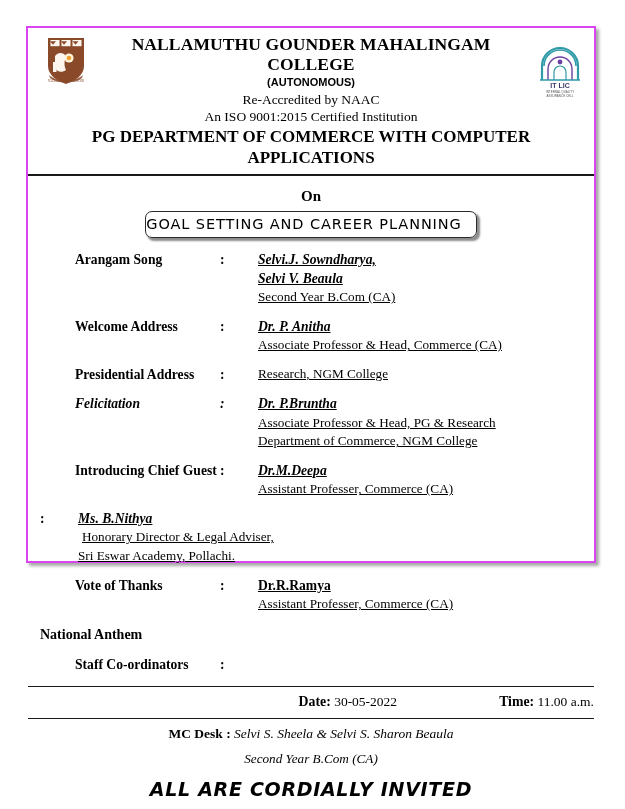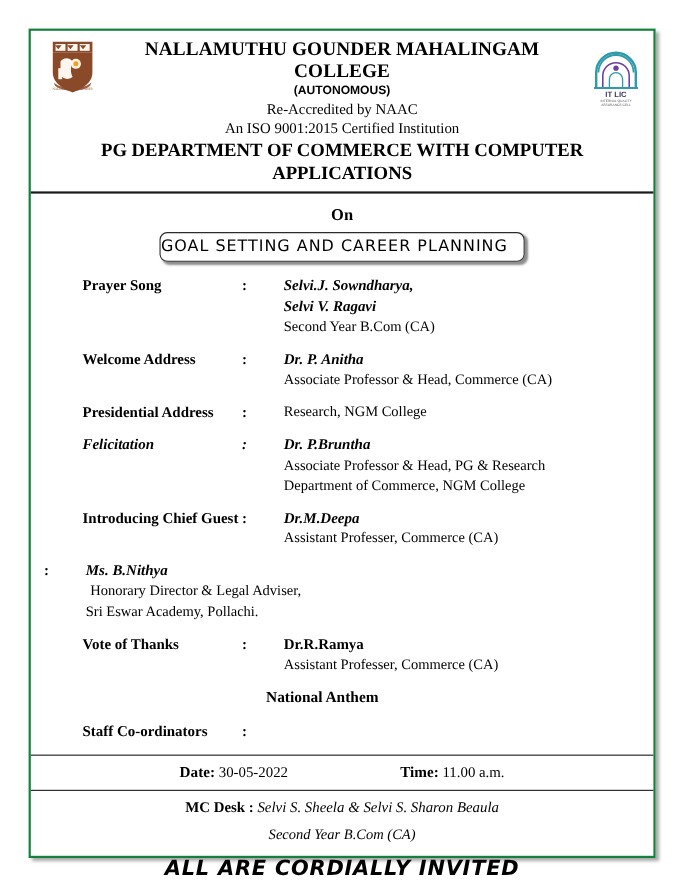--- a/index.html
+++ b/index.html
@@ -15,22 +15,22 @@
     color: #000000;
     overflow: hidden;
   }
 
   
   #page-frame {
     position: absolute;
     left: 26px;
     top: 26px;
     width: 570px;
-    height: 754px;
-    border: 2px solid #15803d;
+    height: 537px;
+    border: 2px solid #d946ef;
     box-shadow: 3px 3px 3px rgba(0,0,0,0.35);
     background: #ffffff;
     box-sizing: border-box;
   }
 
   
   #letterhead {
     position: relative;
     padding: 6px 0 2px 0;
     text-align: center;
@@ -147,20 +147,21 @@
     flex: 0 0 38px;
     font-family: "Liberation Serif", serif;
     font-weight: bold;
     font-size: 13.6px;
     line-height: 1.42;
     text-align: left;
   }
   .prog-colon.italic { font-style: italic; }
   .prog-value {
     flex: 1 1 auto;
+    text-decoration: underline;
   }
   .prog-name {
     font-family: "Liberation Serif", serif;
     font-weight: bold;
     font-style: italic;
     font-size: 13.6px;
     line-height: 1.42;
   }
   .prog-name.upright {
     font-style: normal;
@@ -170,21 +171,21 @@
     font-size: 13.2px;
     line-height: 1.42;
   }
   .prog-sub.indent {
     padding-left: 4px;
   }
 
   .spacer-row { height: 9px; }
 
   #national-anthem {
-    text-align: center;
+    text-align: left;
     font-family: "Liberation Serif", serif;
     font-weight: bold;
     font-size: 14px;
     margin-top: 13px;
     padding-right: 36px;
   }
 
   #coordinators-row {
     margin-top: 12px;
     align-items: center;
@@ -192,21 +193,21 @@
   #coordinators-row .prog-value {
     font-family: "Liberation Serif", serif;
     font-weight: bold;
     font-size: 13.8px;
     padding-left: 4px;
   }
 
   
   #details-strip {
     display: flex;
-    justify-content: center;
+    justify-content: flex-end;
     align-items: baseline;
     padding: 7px 0 8px 0;
     font-size: 13.5px;
   }
   .detail-item { white-space: nowrap; }
   .detail-key {
     font-family: "Liberation Serif", serif;
     font-weight: bold;
     font-size: 13.8px;
   }
@@ -295,25 +296,25 @@
   <hr class="rule-thick">
 
   <div id="title-block">
     <div class="on-word">On</div>
     <div id="topic-box">GOAL SETTING AND CAREER PLANNING</div>
   </div>
 
   <div id="programme">
 
     <div class="prog-row">
-      <div class="prog-label">Prayer Song</div>
+      <div class="prog-label">Arangam Song</div>
       <div class="prog-colon">:</div>
       <div class="prog-value">
         <div class="prog-name">Selvi.J. Sowndharya,</div>
-        <div class="prog-name">Selvi V. Ragavi</div>
+        <div class="prog-name">Selvi V. Beaula</div>
         <div class="prog-sub">Second Year B.Com (CA)</div>
       </div>
     </div>
 
     <div class="spacer-row"></div>
 
     <div class="prog-row">
       <div class="prog-label">Welcome Address</div>
       <div class="prog-colon">:</div>
       <div class="prog-value">

